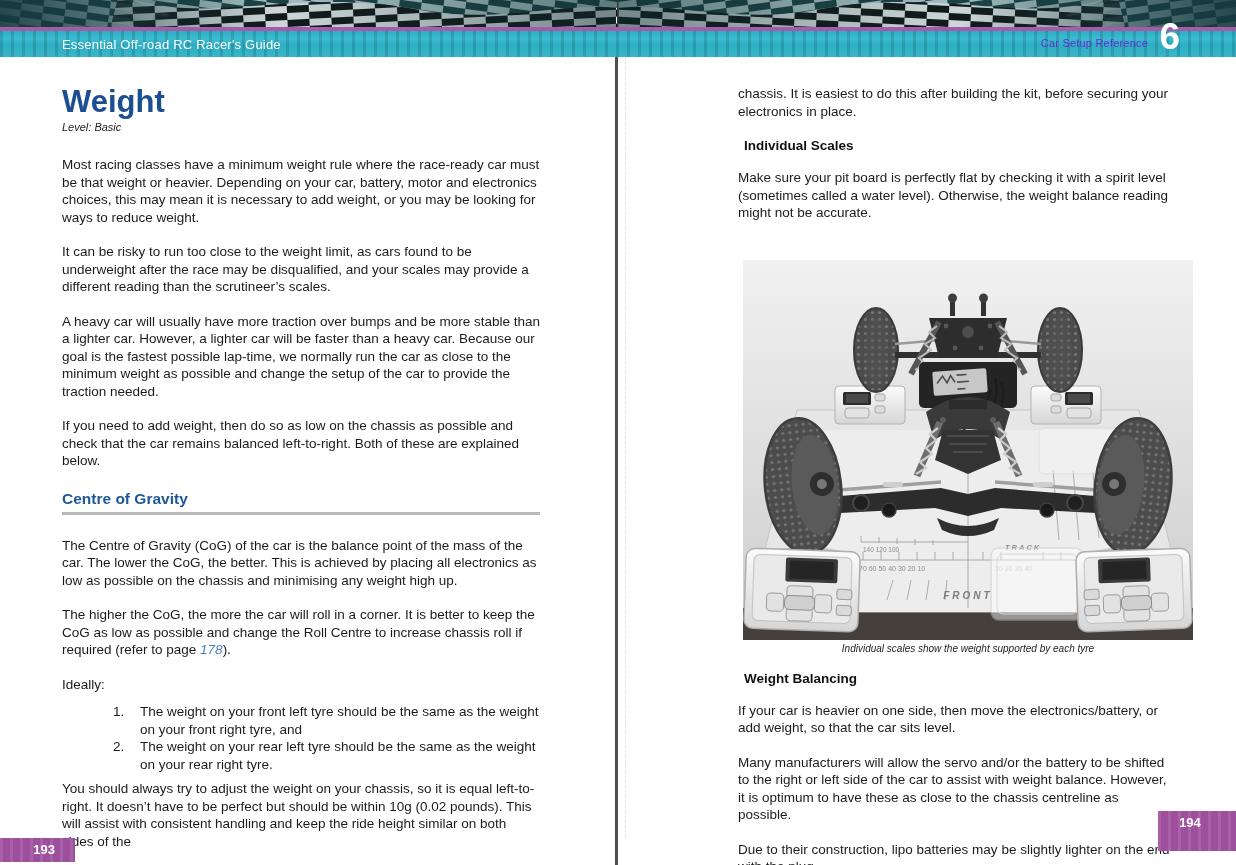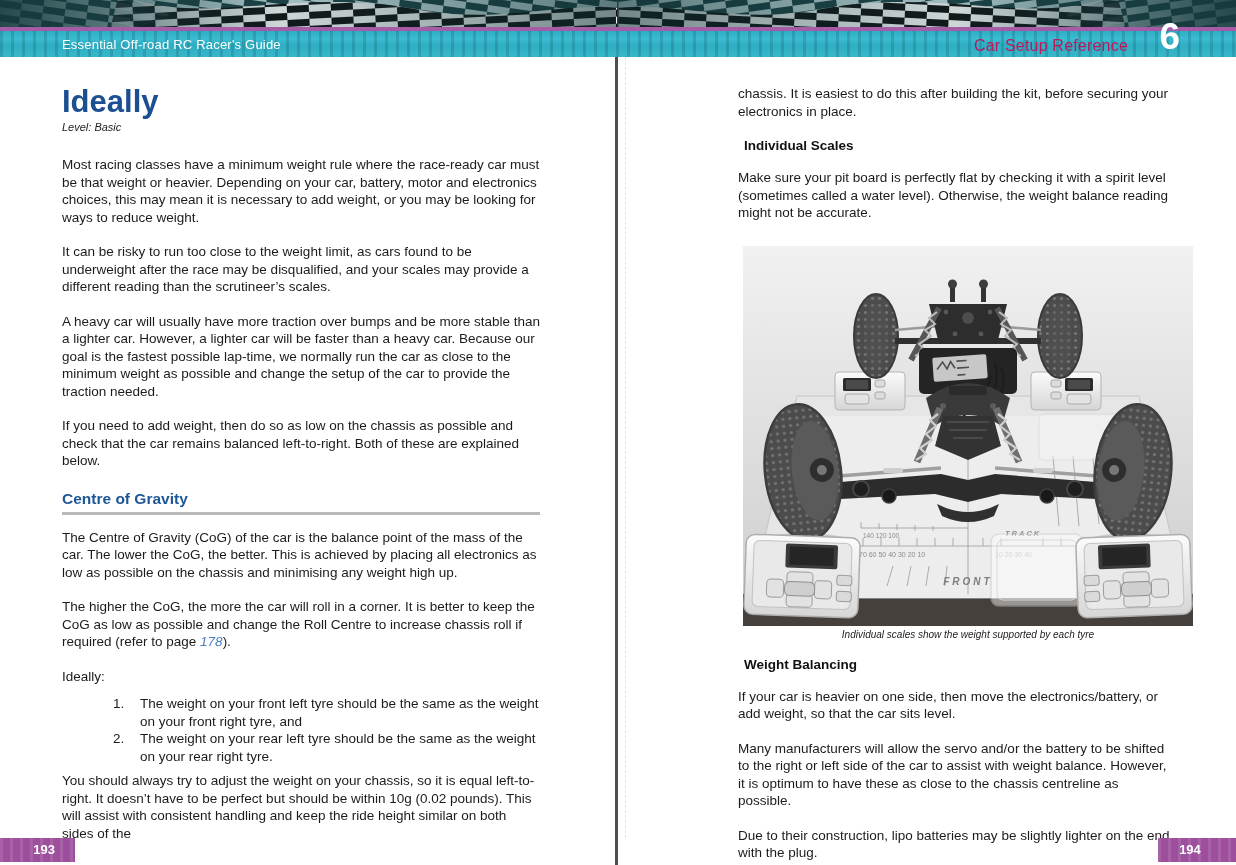--- a/index.html
+++ b/index.html
@@ -15,60 +15,60 @@
   .cyan-band{
     position:absolute;left:0;top:31px;width:1236px;height:26px;
     background:
       repeating-linear-gradient(90deg, rgba(8,70,85,0.20) 0 3px, rgba(8,70,85,0) 3px 11px),
       linear-gradient(180deg,#2fadc2 0%,#3bbcd0 30%,#2fadc2 55%,#38b7cb 100%);
   }
   .band-title-left{
     position:absolute;left:62px;top:37px;font-size:13px;color:#ffffff;letter-spacing:0.2px;
   }
   .band-title-right{
-    position:absolute;right:108px;top:37px;font-size:16px;color:#be185d;letter-spacing:0.2px;
+    position:absolute;right:88px;top:37px;font-size:11px;color:#6d28d9;letter-spacing:0.2px;
   }
   .chapter-num{
     position:absolute;right:56px;top:18px;font-size:37px;font-weight:bold;color:#ffffff;line-height:1;
   }
   
   .divider-solid{position:absolute;left:615px;top:57px;width:3px;height:808px;background:#4f4f4f;}
   .divider-dashed{position:absolute;left:625px;top:57px;width:0;height:781px;border-left:1px dashed #e2e2e2;}
   
   .page-left{position:absolute;left:0;top:57px;width:615px;height:781px;}
   .page-left .inner{padding:29px 75px 0 62px;}
   .page-right{position:absolute;left:618px;top:57px;width:618px;height:781px;}
   .page-right .inner{padding:28px 61px 0 120px;}
   p,.body-text{font-size:13.5px;line-height:17.5px;margin:0 0 17px 0;}
   h1.doc-title{margin:0;font-size:31px;line-height:32px;color:#1c4f92;letter-spacing:0;}
   .level-label{font-size:11px;font-style:italic;color:#222;margin:3px 0 23px 0;}
   h2.blue-head{
-    font-size:15.5px;color:#1d5796;margin:20px 0 14px 0;padding-bottom:4px;
+    font-size:15.5px;color:#1d5796;margin:20px 0 22px 0;padding-bottom:4px;
     border-bottom:3px solid #b9b9b9;line-height:18px;
   }
   h3.sub-head{font-size:13.5px;color:#111;margin:13px 0 15px 6px;line-height:17px;}
   .page-ref{color:#4a7fc1;font-style:italic;}
   .ideally{margin-bottom:10px;}
   .olist{margin:0 0 7px 51px;}
   .oli{display:flex;font-size:13.5px;line-height:17.5px;}
   .oli .num{flex:none;width:27px;}
   .oli .li-text{flex:1;}
   .closing{margin-bottom:0;}
   
-  .photo-wrap{margin:24px 0 0 5px;width:450px;}
+  .photo-wrap{margin:38px 0 0 5px;width:450px;}
   .photo-wrap svg{display:block;}
   .caption{width:450px;margin:2px 0 0 5px;text-align:center;font-size:10px;font-style:italic;color:#222;line-height:14px;}
   
   .footer-left{
     position:absolute;left:0;bottom:3px;width:75px;height:24px;background:#9d4f9d;
     background-image:repeating-linear-gradient(90deg, rgba(255,255,255,0.10) 0 3px, rgba(255,255,255,0) 3px 10px);
     color:#fff;font-size:13px;font-weight:bold;line-height:24px;text-align:right;padding-right:20px;box-sizing:border-box;
   }
   .footer-right{
-    position:absolute;right:0;bottom:3px;width:78px;height:24px;background:#9d4f9d;
+    position:absolute;right:0;bottom:14px;width:78px;height:40px;background:#9d4f9d;
     background-image:repeating-linear-gradient(90deg, rgba(255,255,255,0.10) 0 3px, rgba(255,255,255,0) 3px 10px);
     color:#fff;font-size:13px;font-weight:bold;line-height:24px;text-align:center;padding-right:14px;box-sizing:border-box;
   }
 </style>
 </head>
 <body>
 
 <div class="flag-strip">
   <svg width="1236" height="27" viewBox="0 0 1236 27" xmlns="http://www.w3.org/2000/svg">
     <defs>
@@ -103,21 +103,21 @@
 <div class="cyan-band"></div>
 <div class="band-title-left">Essential Off-road RC Racer's Guide</div>
 <div class="band-title-right">Car Setup Reference</div>
 <div class="chapter-num">6</div>
 
 <div class="divider-solid"></div>
 <div class="divider-dashed"></div>
 
 <div class="page-left">
   <div class="inner">
-    <h1 class="doc-title">Ideally</h1>
+    <h1 class="doc-title">Weight</h1>
     <div class="level-label">Level: Basic</div>
 
     <p>Most racing classes have a minimum weight rule where the race-ready car must be that weight or heavier. Depending on your car, battery, motor and electronics choices, this may mean it is necessary to add weight, or you may be looking for ways to reduce weight.</p>
     <p>It can be risky to run too close to the weight limit, as cars found to be underweight after the race may be disqualified, and your scales may provide a different reading than the scrutineer’s scales.</p>
     <p>A heavy car will usually have more traction over bumps and be more stable than a lighter car. However, a lighter car will be faster than a heavy car. Because our goal is the fastest possible lap-time, we normally run the car as close to the minimum weight as possible and change the setup of the car to provide the traction needed.</p>
     <p>If you need to add weight, then do so as low on the chassis as possible and check that the car remains balanced left-to-right. Both of these are explained below.</p>
 
     <h2 class="blue-head">Centre of Gravity</h2>
     <p>The Centre of Gravity (CoG) of the car is the balance point of the mass of the car. The lower the CoG, the better. This is achieved by placing all electronics as low as possible on the chassis and minimising any weight high up.</p>
     <p>

